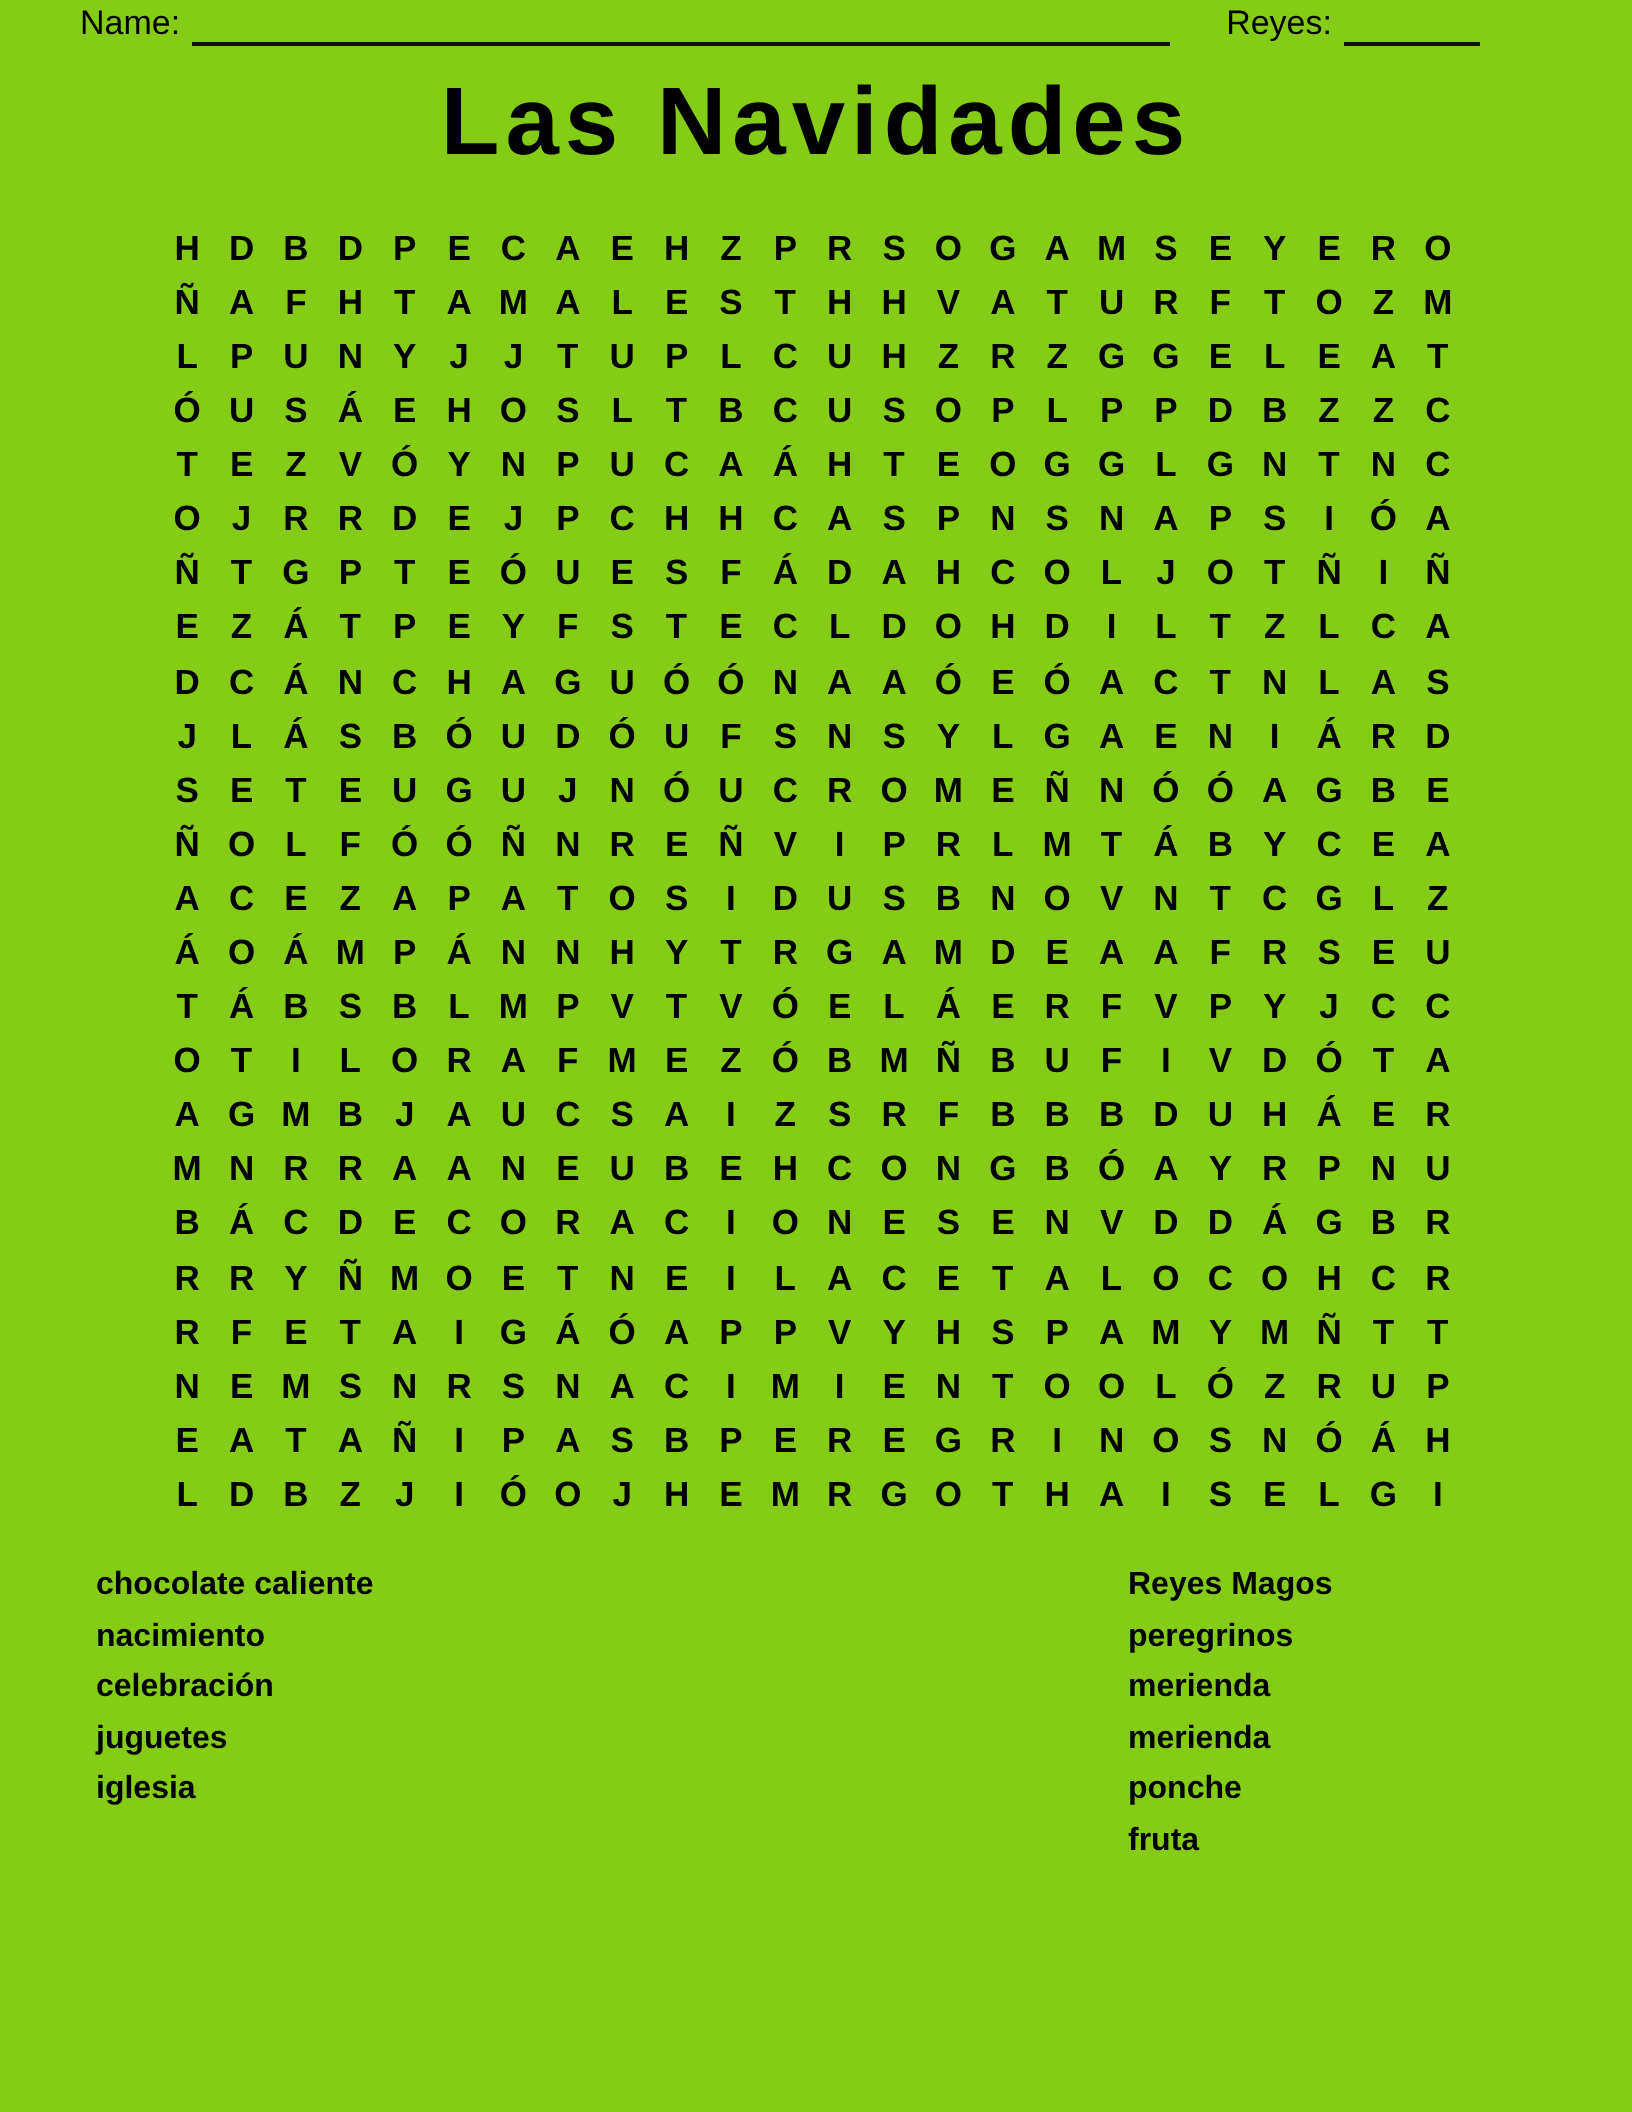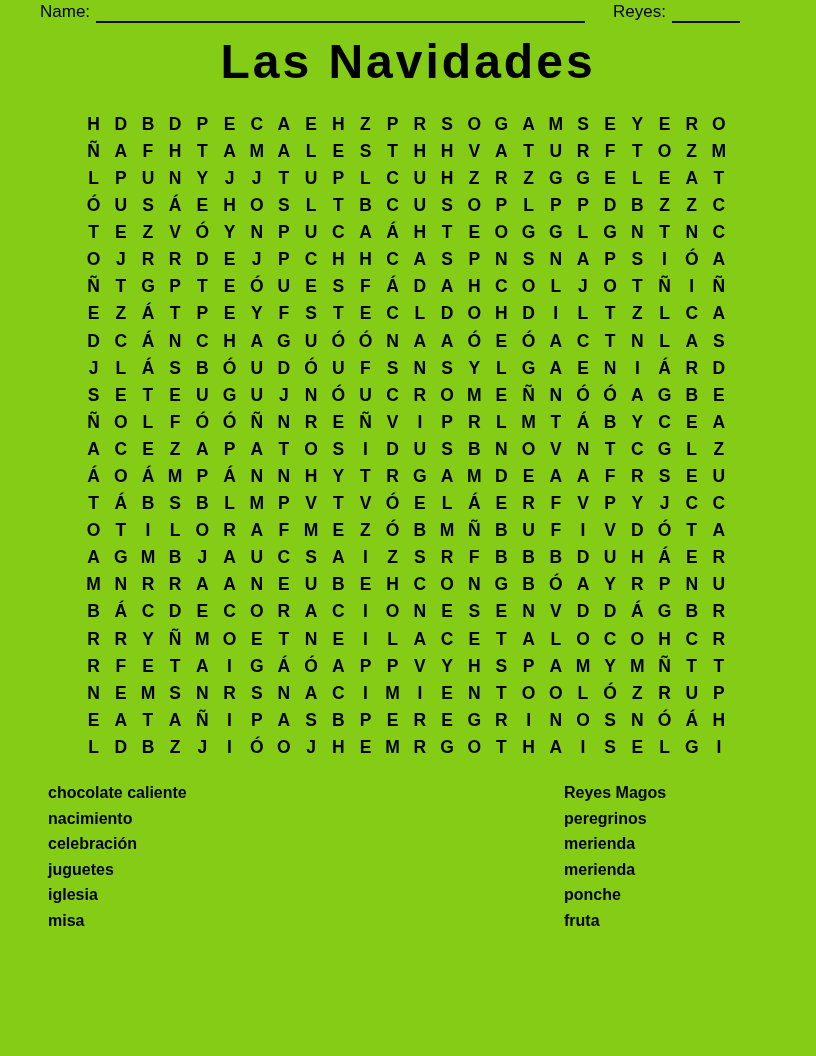--- a/index.html
+++ b/index.html
@@ -681,21 +681,20 @@
       <span class="cell">I</span>
     </div>
 
   <div class="words">
     <div class="word-col word-col-0">
         <div class="word">chocolate caliente</div>
         <div class="word">nacimiento</div>
         <div class="word">celebración</div>
         <div class="word">juguetes</div>
         <div class="word">iglesia</div>
-        <div class="word">misa</div>
       </div>
     <div class="word-col word-col-3">
         <div class="word">Reyes Magos</div>
         <div class="word">peregrinos</div>
         <div class="word">merienda</div>
         <div class="word">merienda</div>
         <div class="word">ponche</div>
         <div class="word">fruta</div>
       </div>
   </div>

